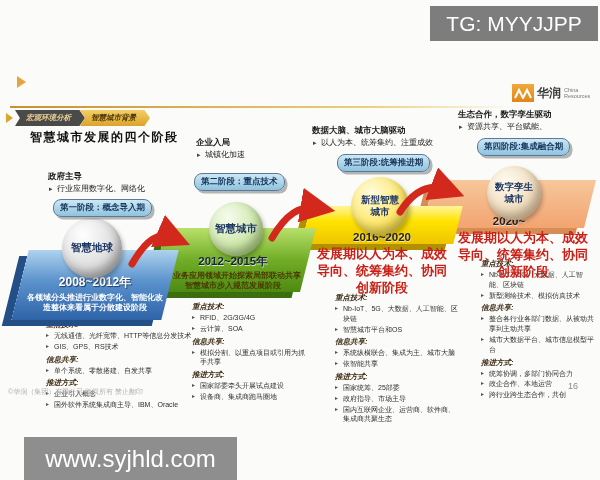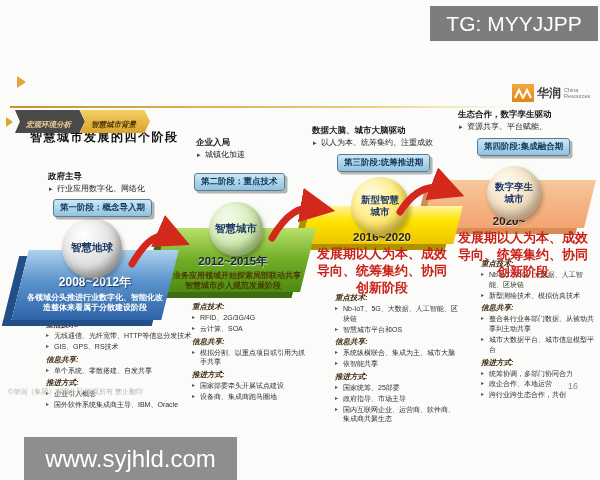--- a/index.html
+++ b/index.html
@@ -21,33 +21,33 @@
           background:linear-gradient(90deg,#c89030,#e9cf7a 70%,rgba(233,207,122,0));}
   .logo{position:absolute;left:512px;top:84px;display:flex;gap:3px;align-items:center;}
   .logo-mark{width:22px;height:18px;background:linear-gradient(180deg,#f2a93b,#e0861a);
           display:flex;align-items:center;justify-content:center;}
   .logo-cn{font-size:12px;font-weight:bold;color:#3a3a3a;}
   .logo-en{font-size:5.5px;color:#777;line-height:1.15;width:32px;}
   
   .crumbs{position:absolute;left:6px;top:110px;display:flex;align-items:center;z-index:10;}
   .crumb-arrow{width:0;height:0;border-left:7px solid #d9a62e;border-top:5px solid transparent;
           border-bottom:5px solid transparent;margin-right:2px;}
-  .crumb{font-size:7.5px;font-style:italic;font-weight:bold;padding:10px 14px 3px 11px;
+  .crumb{font-size:7.5px;font-style:italic;font-weight:bold;padding:3px 14px 3px 11px;
           clip-path:polygon(0 0,92% 0,100% 50%,92% 100%,0 100%,7% 50%);}
   .crumb.t1{background:#4a4a48;color:#e9cf96;}
   .crumb.t2{background:linear-gradient(180deg,#f3cf66,#dca32a);color:#503a08;margin-left:-5px;}
   .section-title{position:absolute;left:30px;top:129px;font-size:12px;font-weight:bold;color:#111;
           letter-spacing:1.5px;}
   
   .callout{position:absolute;z-index:20;}
   .callout-title{font-size:8.5px;font-weight:bold;color:#1a1a1a;margin-bottom:1px;}
   .callout-li{font-size:8px;color:#222;line-height:1.35;padding-left:9px;position:relative;}
   .callout-li::before{content:"▸";position:absolute;left:1px;top:0;font-size:7px;color:#444;}
   .badge{position:absolute;z-index:21;background:linear-gradient(180deg,#cde8f4,#8fc3de);
-          border:1px solid #5a7a9a;border-radius:3px;box-shadow:2.5px 2.5px 0 rgba(110,110,110,.5);
+          border:1px solid #5a7a9a;border-radius:8px;box-shadow:2.5px 2.5px 0 rgba(110,110,110,.5);
           color:#17365d;font-size:8.5px;font-weight:bold;padding:2px 6px;white-space:nowrap;}
   
   .slab{position:absolute;transform:skewX(-14deg);}
   .slab-inner{position:relative;width:100%;height:100%;transform:skewX(14deg);text-align:center;}
   .slab.s1{left:20px;top:250px;width:150px;height:70px;z-index:14;
           background:linear-gradient(180deg,#aed2ee,#5a92cc 45%,#2f63a8);box-shadow:-8px 6px 0 #244f86;}
   .slab.s2{left:158px;top:228px;width:150px;height:64px;z-index:13;
           background:linear-gradient(180deg,#b9e06a,#71ad27 50%,#4d8a12);box-shadow:-7px 6px 0 #3c6e10;}
   .slab.s3{left:306px;top:206px;width:152px;height:38px;z-index:12;
           background:linear-gradient(180deg,#fff59a,#ffe300 40%,#edc500);box-shadow:-7px 6px 0 #b09200;}

